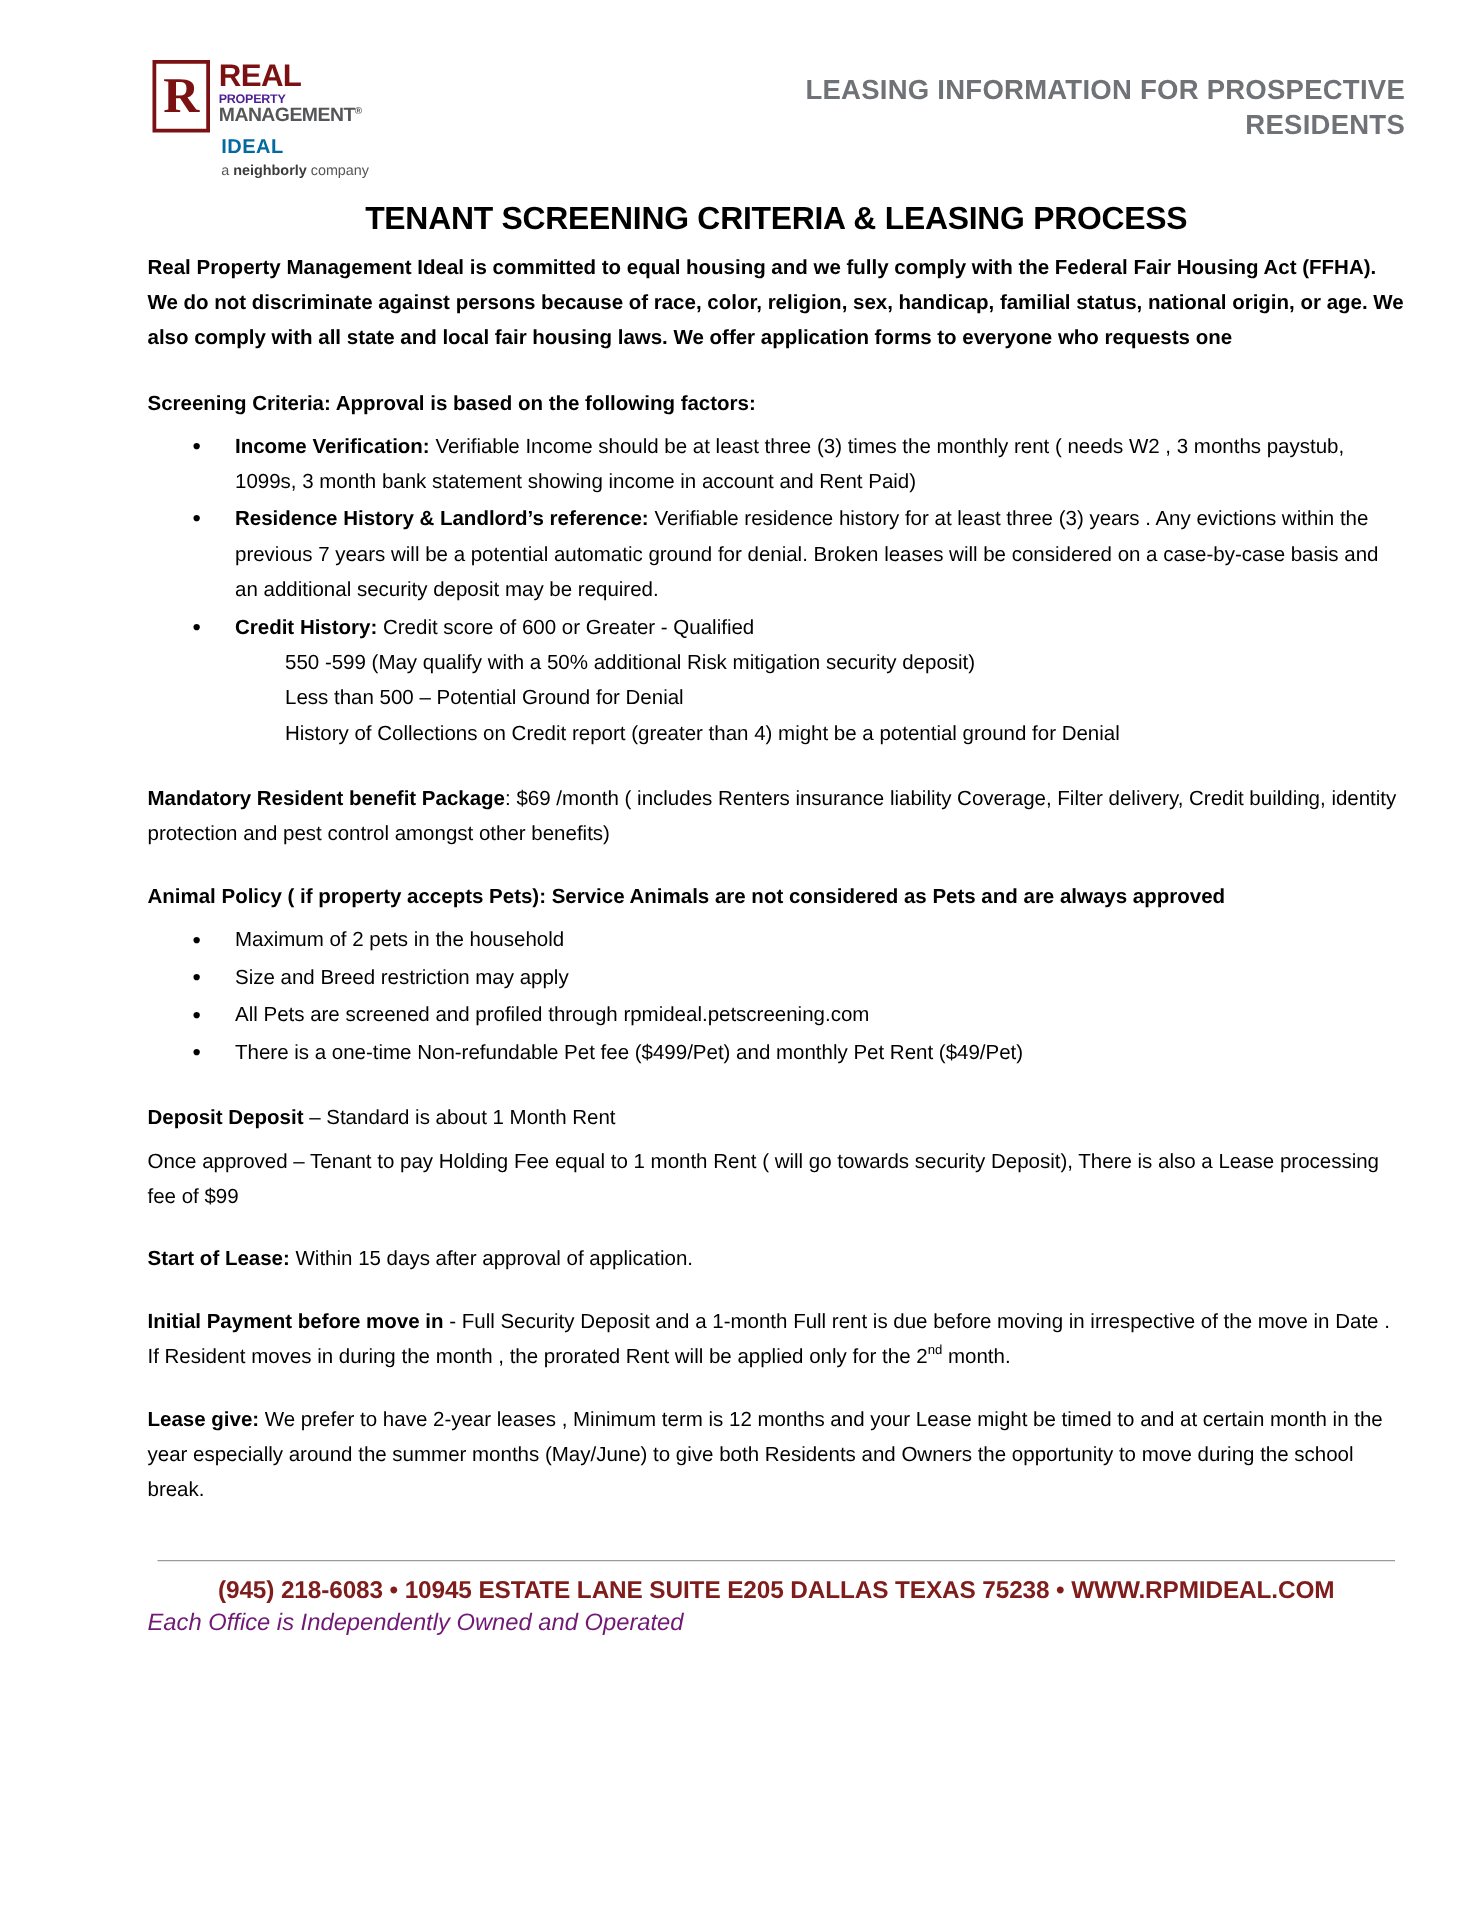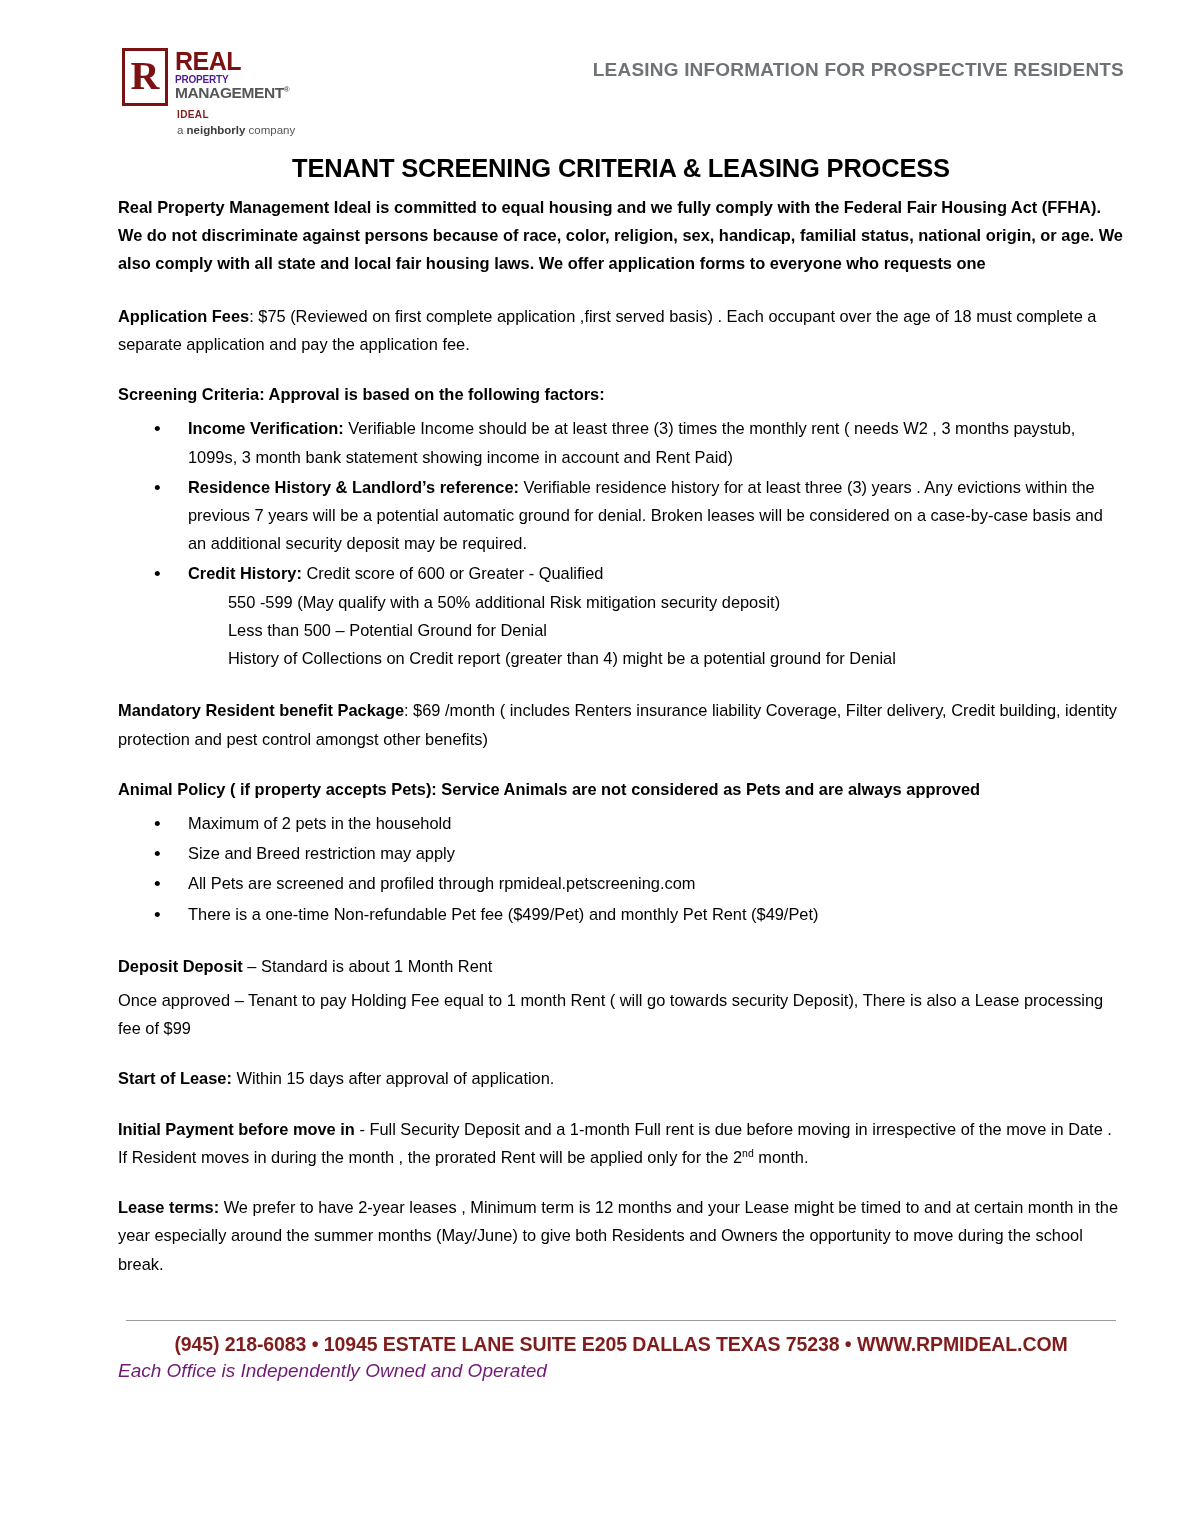--- a/index.html
+++ b/index.html
@@ -80,40 +80,40 @@
     font-size: 15.5px;
     font-weight: bold;
     color: #555658;
     letter-spacing: -0.4px;
   }
   .lw-management sup {
     font-size: 8px;
     vertical-align: super;
   }
   .logo-ideal {
-    font-size: 10px;
-    font-weight: bold;
-    color: #7f1d1d;
+    font-size: 16px;
+    font-weight: bold;
+    color: #0369a1;
     letter-spacing: 0.4px;
     padding-left: 55px;
     margin-top: 3px;
   }
   .logo-neighborly {
     font-size: 11.5px;
     color: #555658;
     padding-left: 55px;
     margin-top: 4px;
   }
   .logo-neighborly b {
     font-weight: bold;
     color: #3b3b3d;
   }
   .header-title {
     text-align: right;
-    font-size: 19px;
+    font-size: 22px;
     font-weight: bold;
     color: #6f7277;
     line-height: 1.25;
     letter-spacing: 0.2px;
     padding-top: 30px;
     max-width: 560px;
   }
 
   
   h1.doc-title {
@@ -215,21 +215,20 @@
       <div class="logo-neighborly"><span>a </span><b>neighborly</b><span> company</span></div>
     </div>
 
     <div class="header-title">LEASING INFORMATION FOR PROSPECTIVE RESIDENTS</div>
   </div>
 
   <h1 class="doc-title">TENANT SCREENING CRITERIA &amp; LEASING PROCESS</h1>
 
   <p class="intro">Real Property Management Ideal is committed to equal housing and we fully comply with the Federal Fair Housing Act (FFHA). We do not discriminate against persons because of race, color, religion, sex, handicap, familial status, national origin, or age. We also comply with all state and local fair housing laws. We offer application forms to everyone who requests one</p>
 
-  <p class="para"><b>Application Fees</b><span>:  $75 (Reviewed on first complete application ,first served basis) . Each occupant over the age of 18 must complete a separate application and pay the application fee.</span></p>
 
   <p class="para tight"><b>Screening Criteria: Approval is based on the following factors:</b></p>
 
   <ul class="bullets">
     <li><b>Income Verification:</b><span> Verifiable Income should be at least three (3) times the monthly rent ( needs W2 , 3 months paystub, 1099s, 3 month bank statement showing income in account and Rent Paid)</span></li>
     <li><b>Residence History &amp; Landlord’s reference:</b><span> Verifiable residence history for at least three (3) years  . Any evictions within the previous 7 years will be a potential automatic ground for denial. Broken leases will be considered on a case-by-case basis and an additional security deposit may be required.</span></li>
     <li><b>Credit History:</b><span> Credit score of 600 or Greater - Qualified</span>
       <div class="sub-lines">
         <div class="line">550 -599 (May qualify with a 50% additional Risk mitigation security deposit)</div>
         <div class="line">Less than 500 – Potential Ground for Denial</div>
@@ -252,21 +251,21 @@
 
   <div class="block-gap"></div>
 
   <p class="para tight"><b>Deposit Deposit</b><span> – Standard is about 1 Month Rent</span></p>
   <p class="para">Once approved – Tenant to pay Holding Fee equal to 1 month Rent ( will go towards security Deposit), There is also a Lease processing fee of $99</p>
 
   <p class="para"><b>Start of Lease:</b><span> Within 15 days after approval of application.</span></p>
 
   <p class="para"><b>Initial Payment before move in</b><span> - Full Security Deposit and a 1-month Full rent is due before moving in irrespective of the move in Date . If Resident moves in during the month , the prorated Rent will be applied only for the 2</span><sup class="ord">nd</sup><span> month.</span></p>
 
-  <p class="para"><b>Lease terms:</b><span>  We prefer to have 2-year leases , Minimum term is 12 months and your Lease might be timed to and at certain month in the year especially around the summer months (May/June) to give both Residents and Owners the opportunity to move during the school break.</span></p>
+  <p class="para"><b>Lease give:</b><span>  We prefer to have 2-year leases , Minimum term is 12 months and your Lease might be timed to and at certain month in the year especially around the summer months (May/June) to give both Residents and Owners the opportunity to move during the school break.</span></p>
 
   <div class="footer">
     <div class="footer-rule"></div>
     <div class="footer-line1">(945) 218-6083 • 10945 ESTATE LANE SUITE E205 DALLAS TEXAS 75238 • WWW.RPMIDEAL.COM</div>
     <div class="footer-line2">Each Office is Independently Owned and Operated</div>
   </div>
 
 </div>
 
 </body></html>

